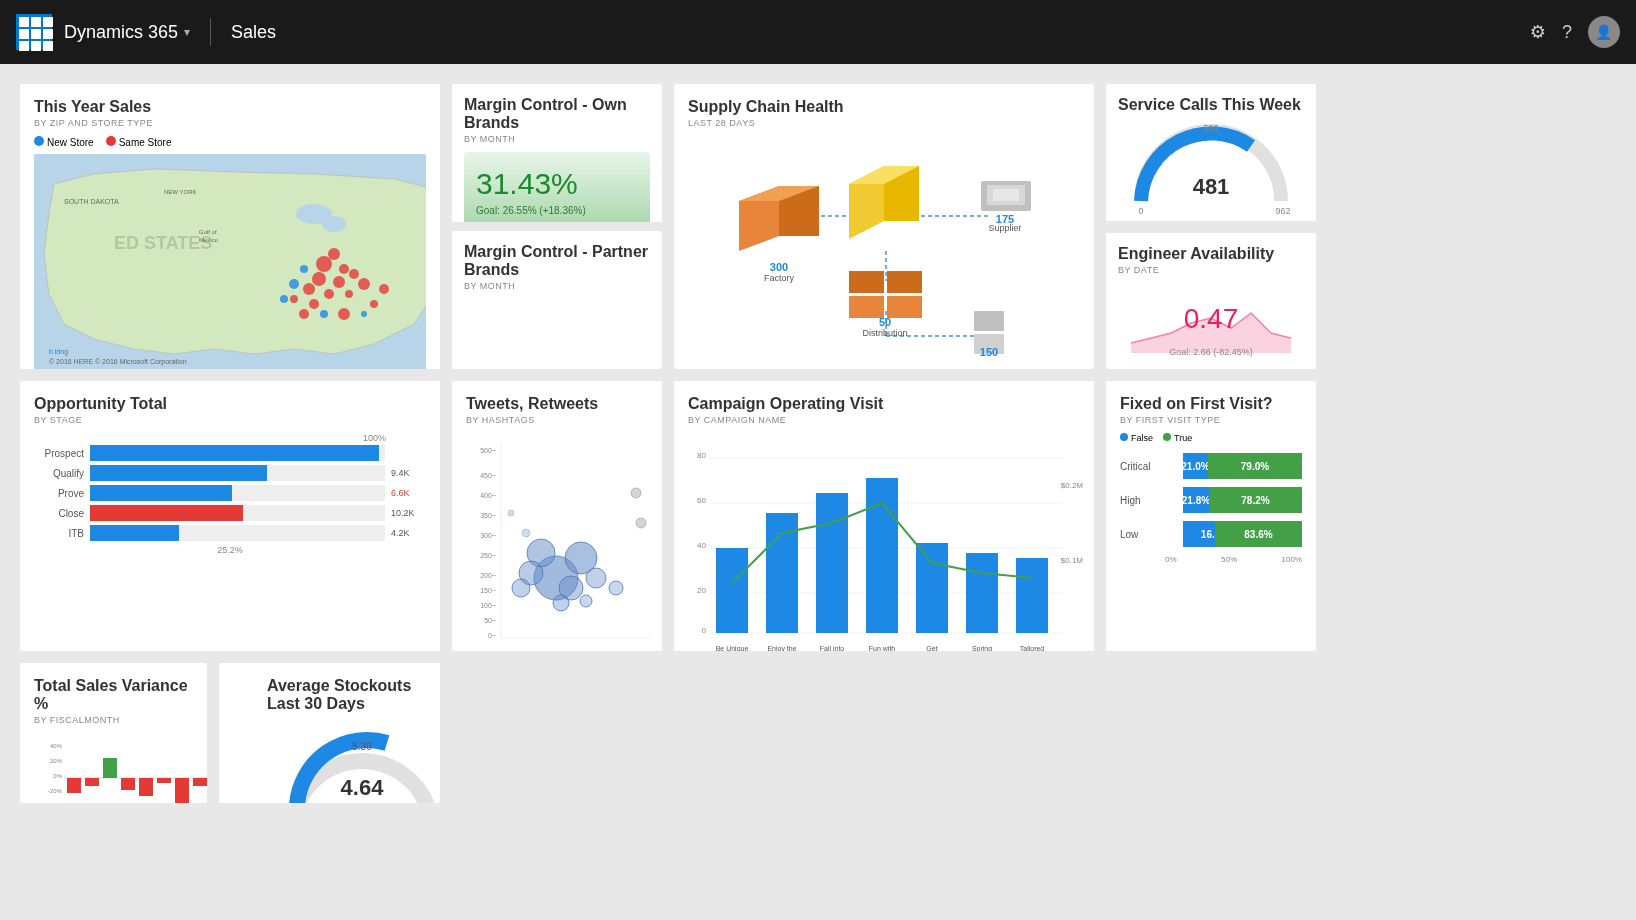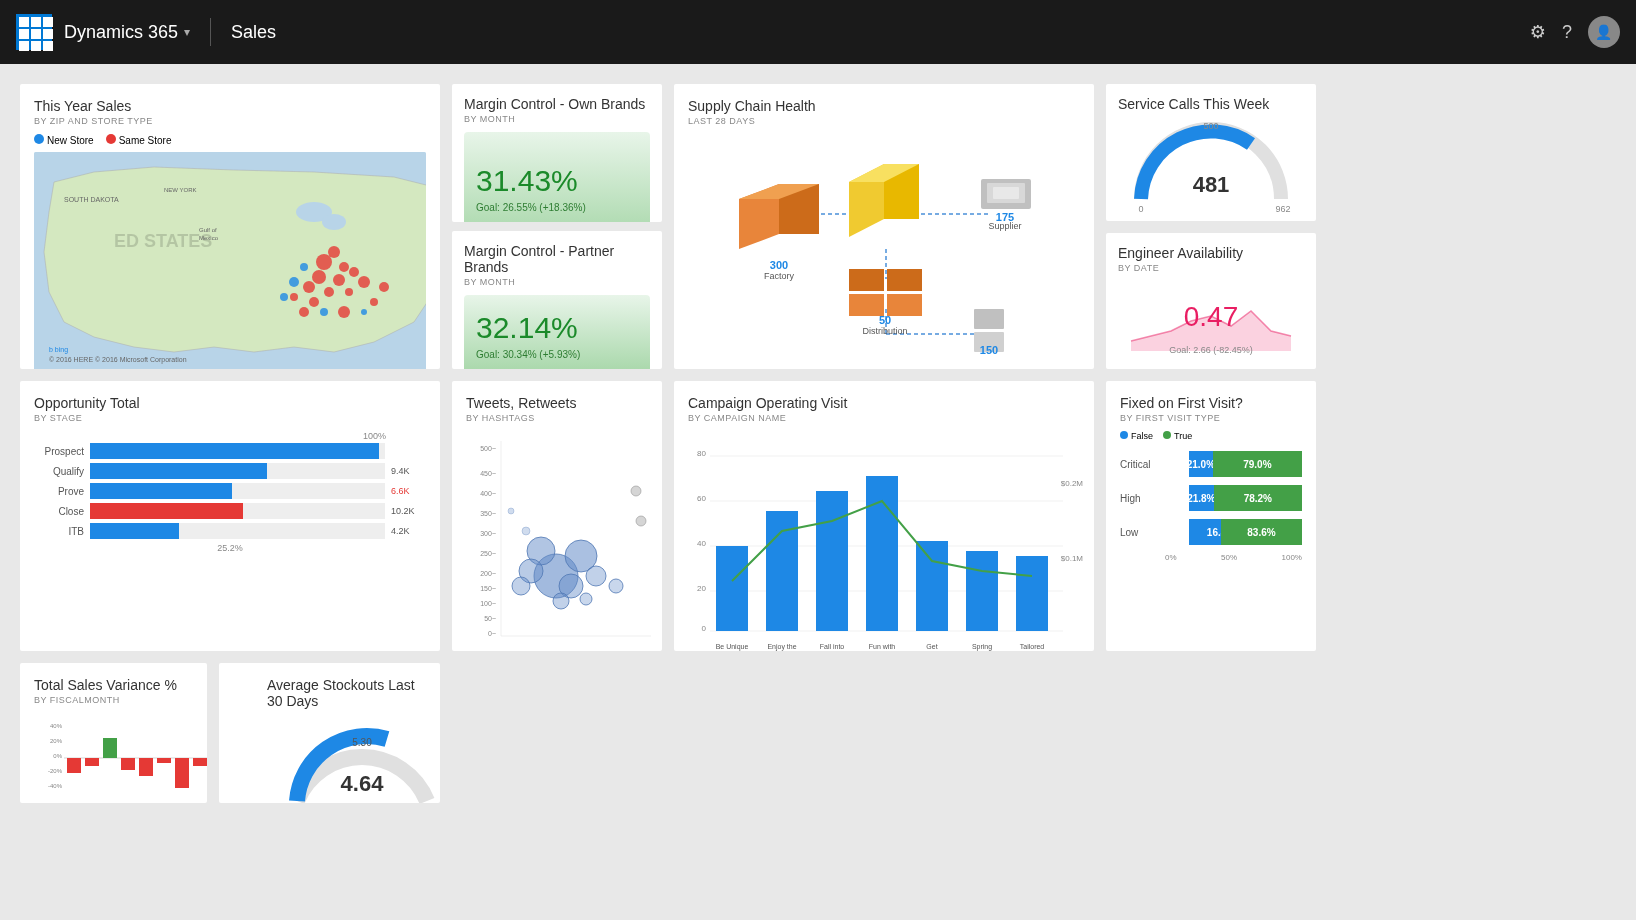--- a/index.html
+++ b/index.html
@@ -56,22 +56,22 @@
     }
 
     .card {
       background: white;
       border-radius: 2px;
       padding: 14px;
       overflow: hidden;
       position: relative;
     }
     .card-title {
-      font-size: 14px;
-      font-weight: 400;
+      font-size: 16px;
+      font-weight: 700;
       color: #333;
       margin-bottom: 2px;
     }
     .card-subtitle {
       font-size: 9px;
       color: #888;
       text-transform: uppercase;
       letter-spacing: 0.5px;
       margin-bottom: 8px;
     }
@@ -88,21 +88,21 @@
       border-radius: 2px;
       overflow: hidden;
     }
     .map-legend { display: flex; gap: 12px; margin-bottom: 6px; font-size: 10px; }
     .legend-dot { width: 10px; height: 10px; border-radius: 50%; display: inline-block; margin-right: 3px; }
     .bar-row { display: flex; align-items: center; margin-bottom: 4px; gap: 6px; }
     .bar-label { font-size: 10px; color: #555; width: 50px; text-align: right; }
     .bar-track { flex: 1; height: 16px; background: #eee; position: relative; }
     .bar-fill { height: 100%; }
     .bar-val { font-size: 9px; color: #555; width: 35px; }
-    .stacked-bar-row { display: flex; align-items: center; margin-bottom: 8px; gap: 24px; }
+    .stacked-bar-row { display: flex; align-items: center; margin-bottom: 8px; gap: 18px; }
     .stacked-label { font-size: 10px; color: #555; width: 45px; }
     .stacked-track { flex: 1; height: 26px; display: flex; }
     .stacked-seg { display: flex; align-items: center; justify-content: center; font-size: 10px; color: white; font-weight: 600; }
   </style>
 </head>
 <body>
 
 <div class="header">
   <div class="waffle-btn">
     <span></span>
@@ -180,33 +180,29 @@
         <text x="15" y="200" font-size="7" fill="#1e88e5">b bing</text>
       </svg>
     </div>
   </div>
 
   <div style="grid-column:2;grid-row:1;display:flex;flex-direction:column;gap:9px;">
 
     <div class="card" style="flex:1;padding:12px;">
       <div class="card-title">Margin Control - Own Brands</div>
       <div class="card-subtitle">BY MONTH</div>
-      <div style="background:linear-gradient(to bottom,#e8f5e9,#a5d6a7);border-radius:4px;padding:32px 12px;margin-top:4px;">
+      <div style="background:linear-gradient(to bottom,#e8f5e9,#a5d6a7);border-radius:4px;padding:15px 12px;margin-top:4px;">
         <div style="font-size:30px;font-weight:300;color:#1b8a2a;">31.43%</div>
         <div style="font-size:10px;color:#2e7d32;margin-top:4px;">Goal: 26.55% (+18.36%)</div>
       </div>
     </div>
 
     <div class="card" style="flex:1;padding:12px;">
       <div class="card-title">Margin Control - Partner Brands</div>
       <div class="card-subtitle">BY MONTH</div>
-      <div style="background:linear-gradient(to bottom,#e8f5e9,#a5d6a7);border-radius:4px;padding:16px 12px;margin-top:4px;">
-        <div style="font-size:30px;font-weight:300;color:#1b8a2a;">32.14%</div>
-        <div style="font-size:10px;color:#2e7d32;margin-top:4px;">Goal: 30.34% (+5.93%)</div>
-      </div>
     </div>
   </div>
 
   <div class="card" style="grid-column:3;grid-row:1;">
     <div class="card-title">Supply Chain Health</div>
     <div class="card-subtitle">LAST 28 DAYS</div>
     <div style="display:flex;align-items:center;justify-content:center;height:220px;">
       <svg viewBox="0 0 380 220" width="380" height="220">
 
         <line x1="85" y1="80" x2="165" y2="80" stroke="#4a90d9" stroke-width="1.5" stroke-dasharray="4,3"></line>

